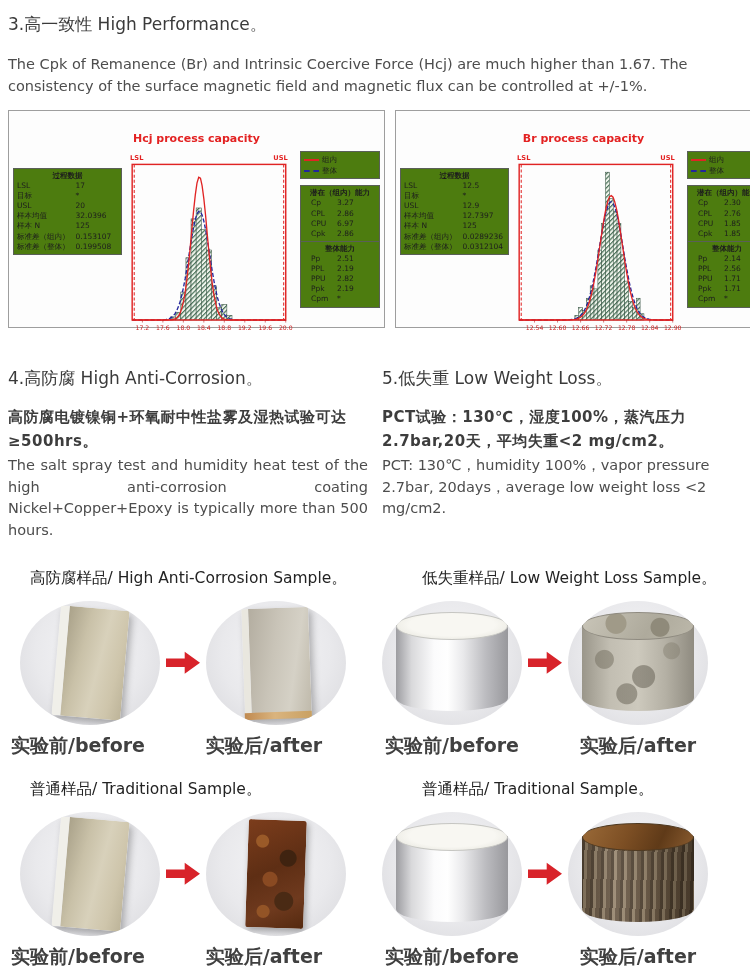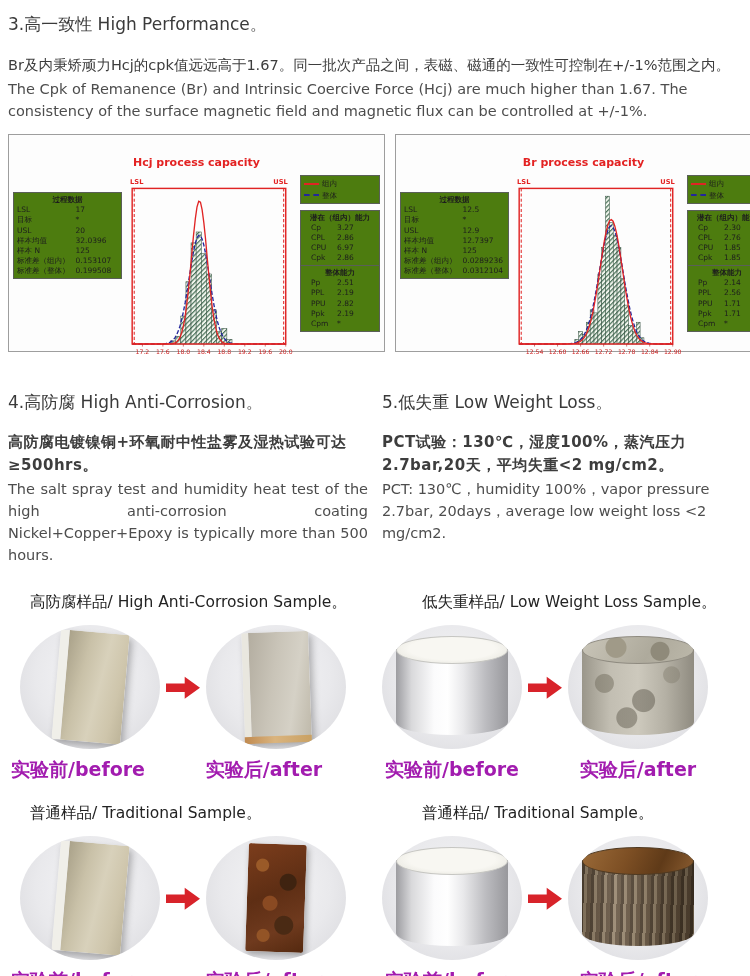--- a/index.html
+++ b/index.html
@@ -41,21 +41,21 @@
   .samples-grid{display:grid;grid-template-columns:374px 360px;margin-top:26px;row-gap:20px;}
   .sample-title{font-size:15.5px;color:#232323;margin:0 0 12px 22px;font-weight:500;}
   .ml-lg{margin-left:40px;}
   .sample-pair{display:flex;align-items:center;}
   .oval{width:140px;height:124px;border-radius:50%;flex-shrink:0;
         background:radial-gradient(ellipse at 50% 42%,#f4f4f6 0%,#e9e9ec 55%,#d7d7db 100%);
         display:flex;align-items:center;justify-content:center;overflow:hidden;}
   .pair-left .oval:first-child{margin-left:12px;}
   .arrow-wrap{width:34px;margin:0 6px;flex-shrink:0;}
   .labels-row{display:flex;margin-top:8px;}
-  .labels-row span{width:140px;text-align:center;font-size:19px;font-weight:bold;color:#a21caf;}
+  .labels-row span{width:140px;text-align:center;font-size:19px;font-weight:bold;color:#404040;}
   .labels-row .sp{width:46px;}
 
   
   .obj-block{width:60px;height:110px;border-radius:2px;box-shadow:3px 4px 7px rgba(0,0,0,.28);}
   .obj-block-shiny{transform:rotate(5deg);border-left:9px solid #f0efe9;
      background:linear-gradient(100deg,#aaa28a 0%,#c9c1a8 30%,#d8d1bb 55%,#cec5ab 80%,#bdb499 100%);}
   .obj-block-dull{transform:rotate(-2deg);position:relative;border-left:7px solid #e9e7df;
      background:linear-gradient(100deg,#b3ada0 0%,#c9c4b8 40%,#d5d1c6 70%,#beb8a9 100%);}
   .obj-block-dull::after{content:'';position:absolute;left:-7px;right:0;bottom:-1px;height:7px;
      background:linear-gradient(90deg,#c08a50,#dab47e 45%,#c9a163);}
@@ -88,21 +88,20 @@
       linear-gradient(90deg,#6e5f4c 0%,#a59582 30%,#8d7d68 55%,#5c4e3c 80%,#473b2c 100%);}
   .cyl-rust .cyl-top{background:linear-gradient(115deg,#9a6a38 0%,#7d4f24 40%,#5f3a18 70%,#8a5c30 100%);border:1px solid #4f3a22;}
 </style>
 </head>
 <body>
 
 <div class="page">
 
   <h2 class="h-sec">3.高一致性 High Performance。</h2>
   <div class="intro-para">
-    <div class="cn-line">Br及内秉矫顽力Hcj的cpk值远远高于1.67。同一批次产品之间，表磁、磁通的一致性可控制在+/-1%范围之内。</div>
     <div class="en-line">The Cpk of Remanence (Br) and Intrinsic Coercive Force (Hcj) are much higher than 1.67. The consistency of the surface magnetic field and magnetic flux can be controlled at +/-1%.</div>
   </div>
 
   <div class="charts-row">
 
     <div class="chart-box">
       <div class="chart-title">Hcj process capacity</div>
       <div class="chart-body">
         <div class="panel proc-panel">
           <div class="panel-title">过程数据</div>

